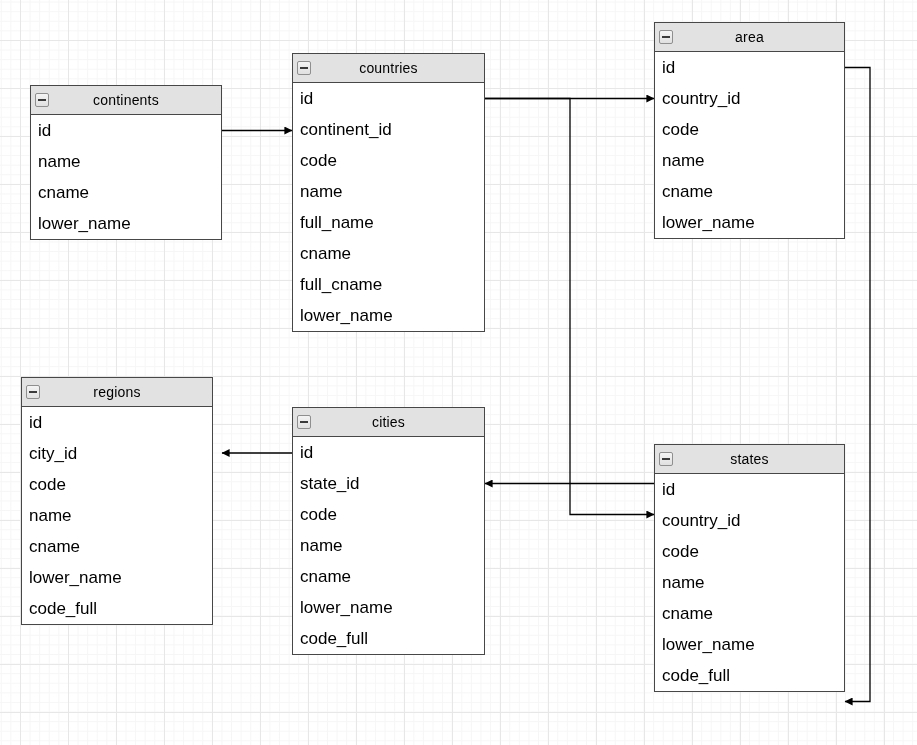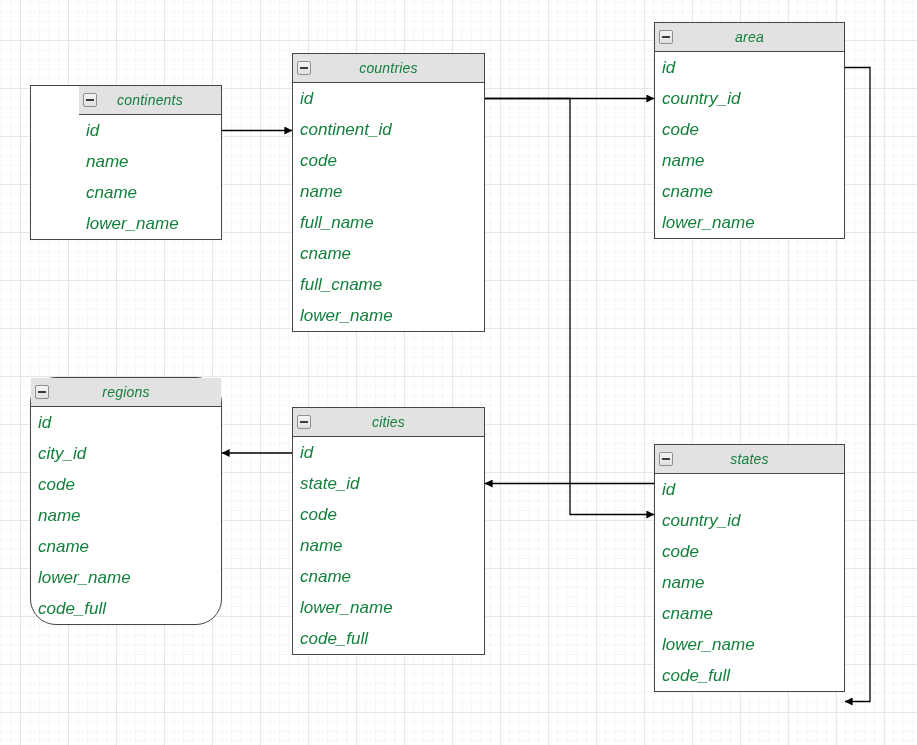--- a/index.html
+++ b/index.html
@@ -33,22 +33,21 @@
   .wire {
     fill: none;
     stroke: #000000;
     stroke-width: 1.3;
   }
   .er-table {
     position: absolute;
     box-sizing: border-box;
     background: #ffffff;
     border: 1.5px solid #474747;
-    color: #15803d;
-    font-style: italic;
+    color: #000000;
   }
   .er-header {
     position: relative;
     height: 28px;
     background: #e2e2e2;
     border-bottom: 1.5px solid #474747;
     display: flex;
     align-items: center;
     justify-content: center;
     font-size: 14px;
@@ -95,21 +94,21 @@
         <path d="M0,0 L10,5 L0,10 z" fill="#000000"></path>
       </marker>
     </defs>
   <path d="M222,130.5 L292,130.5" class="wire" stroke="#000000" marker-end="url(#arrowhead)"></path>
       <path d="M485,98.5 L654,98.5" class="wire" stroke="#000000" marker-end="url(#arrowhead)"></path>
       <path d="M485,98.5 L570,98.5 L570,514.5 L654,514.5" class="wire" stroke="#000000" marker-end="url(#arrowhead)"></path>
       <path d="M654,483.5 L485,483.5" class="wire" stroke="#000000" marker-end="url(#arrowhead)"></path>
       <path d="M292,453 L222,453" class="wire" stroke="#000000" marker-end="url(#arrowhead)"></path>
       <path d="M845,67.5 L870,67.5 L870,701.5 L845,701.5" class="wire" stroke="#000000" marker-end="url(#arrowhead)"></path>
     </svg>
-<div class="er-table" style="left: 30px; top: 85px; width: 192px; padding-left: 48px;">
+<div class="er-table" style="left: 30px; top: 85px; width: 192px;">
       <div class="er-header">
         <span class="collapse-btn"></span>
         <span>continents</span>
       </div>
       <div class="er-row">
         <span>id</span>
       </div>
       <div class="er-row">
         <span>name</span>
       </div>
@@ -167,21 +166,21 @@
       <div class="er-row">
         <span>name</span>
       </div>
       <div class="er-row">
         <span>cname</span>
       </div>
       <div class="er-row">
         <span>lower_name</span>
       </div>
     </div>
-    <div class="er-table" style="left: 30px; top: 377px; width: 192px; border-radius: 26px;">
+    <div class="er-table" style="left: 21px; top: 377px; width: 192px;">
       <div class="er-header">
         <span class="collapse-btn"></span>
         <span>regions</span>
       </div>
       <div class="er-row">
         <span>id</span>
       </div>
       <div class="er-row">
         <span>city_id</span>
       </div>

